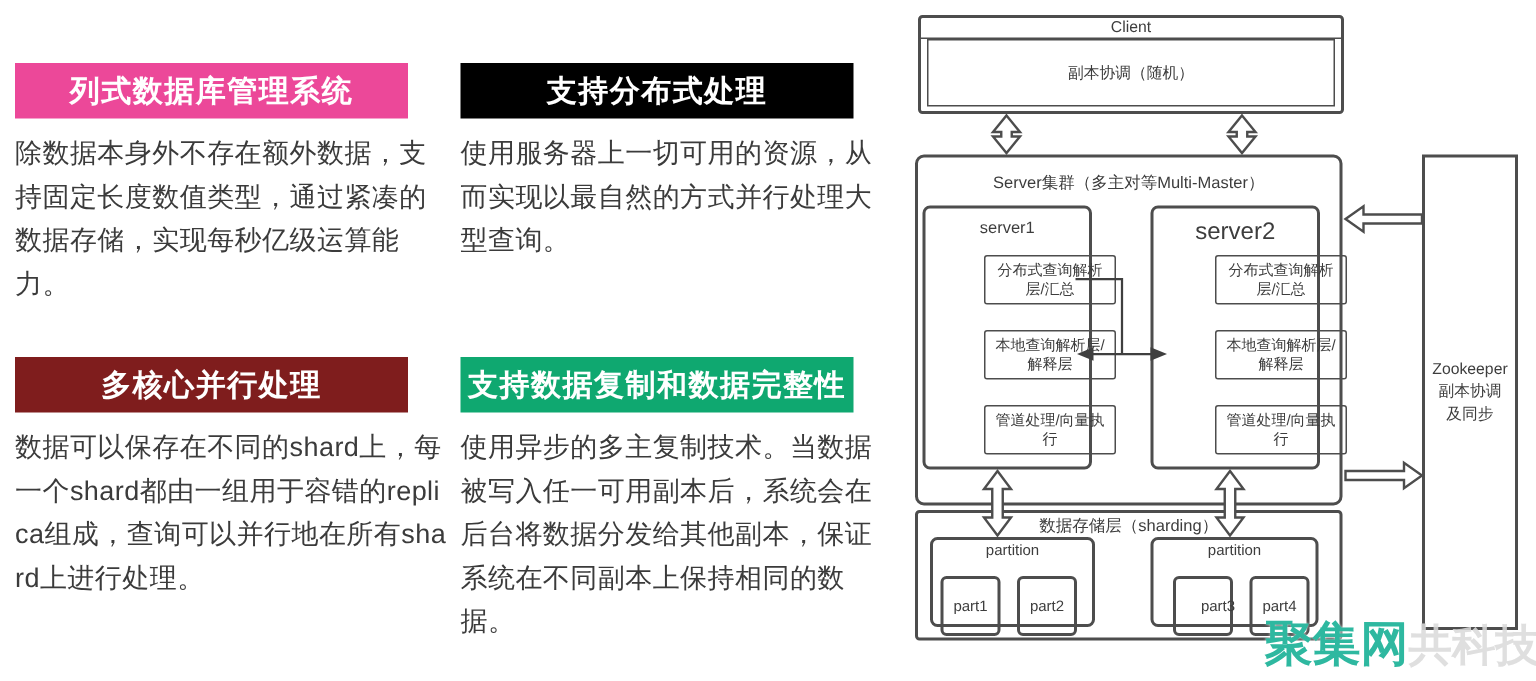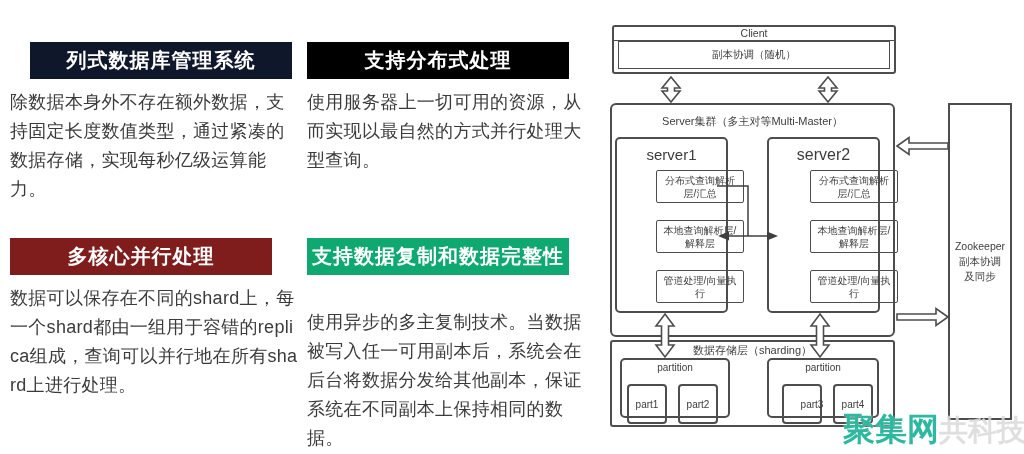--- a/index.html
+++ b/index.html
@@ -17,21 +17,21 @@
   
   .dbox { position: absolute; border: 2px solid #4d4d4d; border-radius: 5px; background: transparent; }
   .dlabel { position: absolute; left: 0; right: 0; text-align: center; color: #3d3d3d; }
   .layer-box { position: absolute; width: 88px; height: 33px; border: 1.5px solid #4d4d4d;
     border-radius: 2px; display: flex; align-items: center; justify-content: center;
     text-align: center; font-size: 10px; line-height: 13px; color: #3d3d3d; white-space: pre-line; margin-left: 28px; }
   .part-box { position: absolute; width: 40px; height: 40px; border: 2px solid #4d4d4d;
     border-radius: 4px; display: flex; align-items: center; justify-content: center;
     font-size: 10px; color: #3d3d3d; }
 
-  .client-outer { position: absolute; left: 612px; top: 25px; width: 284px; height: 49px;
+  .client-outer { position: absolute; left: 612px; top: 10px; width: 284px; height: 66px;
     border: 2px solid #4d4d4d; border-radius: 3px; padding-left: 36px; }
   .client-title { position: absolute; left: 0; right: 0; top: 0; height: 14px;
     border-bottom: 1.5px solid #4d4d4d; text-align: center; font-size: 10.5px;
     line-height: 13px; color: #3d3d3d; }
   .client-inner { position: absolute; left: 4px; right: 4px; top: 14px; bottom: 3px;
     border: 1.5px solid #4d4d4d; display: flex; align-items: center; justify-content: center;
     font-size: 10.5px; color: #3d3d3d; }
 
   .zk-box { position: absolute; left: 948px; top: 103px; width: 64px; height: 317px;
     border: 2px solid #4d4d4d; display: flex; align-items: center; justify-content: center;
@@ -44,42 +44,42 @@
     align-items: baseline; white-space: nowrap; }
   .wm-brand { font-size: 32px; font-weight: bold; color: #2eb8a0; letter-spacing: 0px;
     text-shadow: 0 0 2px rgba(255,255,255,0.8); }
   .wm-suffix { font-size: 29px; font-weight: bold; color: #dadada; opacity: 0.85; }
 </style>
 </head>
 <body>
 
 <div class="stage">
 
-  <div class="card-header" style="left: 10px; top: 42px; background-color: #0f172a; margin-left: 20px;">列式数据库管理系统</div>
+  <div class="card-header" style="left: 10px; top: 42px; background-color: #ec4899;">列式数据库管理系统</div>
   <div class="card-body" style="left:10px; top:88px; width:292px;">除数据本身外不存在额外数据，支持固定长度数值类型，通过紧凑的数据存储，实现每秒亿级运算能力。</div>
 
   <div class="card-header" style="left: 307px; top: 42px; background-color: #000000;">支持分布式处理</div>
   <div class="card-body" style="left:307px; top:88px; width:292px;">使用服务器上一切可用的资源，从而实现以最自然的方式并行处理大型查询。</div>
 
   <div class="card-header" style="left: 10px; top: 238px; background-color: #7f1d1d;">多核心并行处理</div>
   <div class="card-body" style="left:10px; top:284px; width:292px;">数据可以保存在不同的shard上，每一个shard都由一组用于容错的replica组成，查询可以并行地在所有shard上进行处理。</div>
 
   <div class="card-header" style="left: 307px; top: 238px; background-color: rgb(15, 168, 112);">支持数据复制和数据完整性</div>
-  <div class="card-body" style="left:307px; top:284px; width:292px;margin-top:24px;">使用异步的多主复制技术。当数据被写入任一可用副本后，系统会在后台将数据分发给其他副本，保证系统在不同副本上保持相同的数据。</div>
+  <div class="card-body" style="left:307px; top:284px; width:292px;">使用异步的多主复制技术。当数据被写入任一可用副本后，系统会在后台将数据分发给其他副本，保证系统在不同副本上保持相同的数据。</div>
 
   <div class="client-outer">
     <div class="client-title">Client</div>
     <div class="client-inner">副本协调（随机）</div>
   </div>
 
   <div class="dbox" style="left:610px; top:103px; width:285px; height:234px; border-radius:6px;"></div>
   <div class="dlabel" style="left:610px; top:114px; width:285px; font-size:11px;">Server集群（多主对等Multi-Master）</div>
 
   <div class="dbox" style="left:615px; top:137px; width:113px; height:176px;"></div>
-  <div class="dlabel" style="left:615px; top:146px; width:113px; font-size:15px;">server1</div>
+  <div class="dlabel" style="left:615px; top:146px; width:113px; font-size:11px;">server1</div>
   <div class="layer-box" style="left:628px; top:170px;">分布式查询解析
 层/汇总</div>
   <div class="layer-box" style="left:628px; top:220px;">本地查询解析层/
 解释层</div>
   <div class="layer-box" style="left:628px; top:270px;">管道处理/向量执
 行</div>
 
   <div class="dbox" style="left:767px; top:137px; width:113px; height:176px;"></div>
   <div class="dlabel" style="left:767px; top:146px; width:113px; font-size:16px;">server2</div>
   <div class="layer-box" style="left:782px; top:170px;">分布式查询解析

